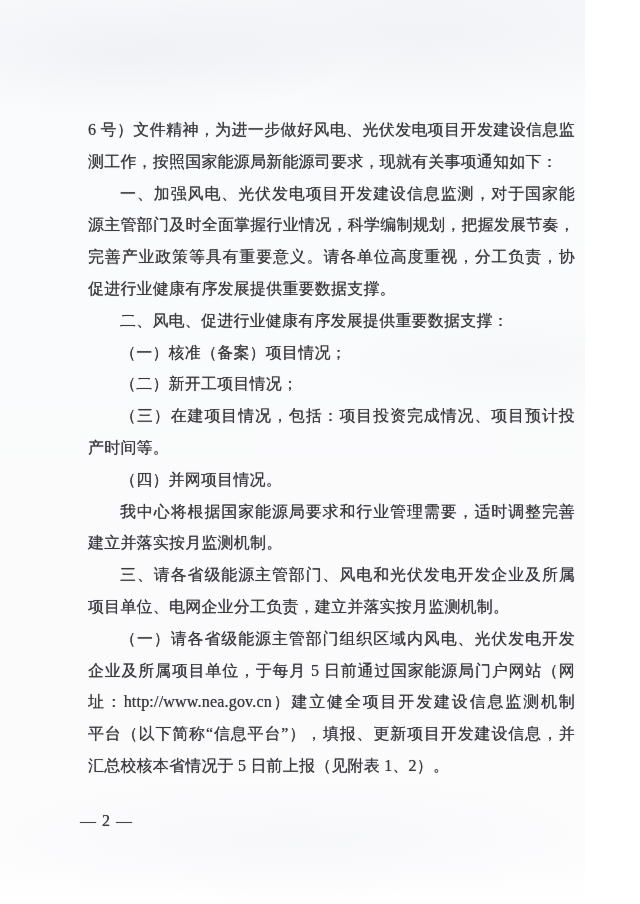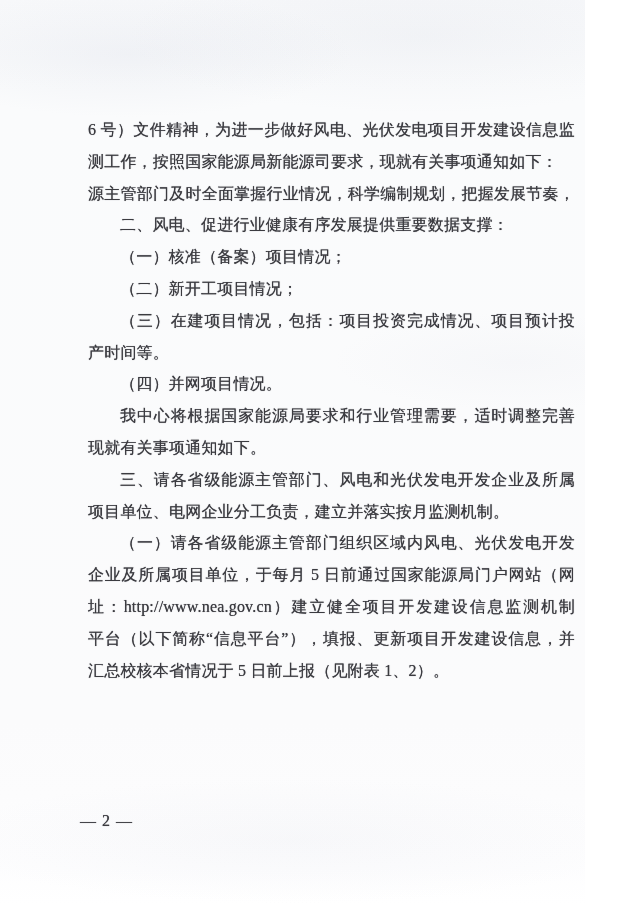--- a/index.html
+++ b/index.html
@@ -56,29 +56,32 @@
     letter-spacing: 1px;
   }
 </style>
 </head>
 <body>
 
 <div class="page">
   <div class="doc-body">
     <div class="line">6 号）文件精神，为进一步做好风电、光伏发电项目开发建设信息监</div>
     <div class="line end">测工作，按照国家能源局新能源司要求，现就有关事项通知如下：</div>
+    <div class="line indent">一、加强风电、光伏发电项目开发建设信息监测，对于国家能</div>
     <div class="line">源主管部门及时全面掌握行业情况，科学编制规划，把握发展节奏，</div>
+    <div class="line">完善产业政策等具有重要意义。请各单位高度重视，分工负责，协</div>
+    <div class="line end">促进行业健康有序发展提供重要数据支撑。</div>
     <div class="line indent end">二、风电、促进行业健康有序发展提供重要数据支撑：</div>
     <div class="line indent end">（一）核准（备案）项目情况；</div>
     <div class="line indent end">（二）新开工项目情况；</div>
     <div class="line indent">（三）在建项目情况，包括：项目投资完成情况、项目预计投</div>
     <div class="line end">产时间等。</div>
     <div class="line indent end">（四）并网项目情况。</div>
     <div class="line indent">我中心将根据国家能源局要求和行业管理需要，适时调整完善</div>
-    <div class="line end">现就有关事项通知如下。</div>
+    <div class="line end">建立并落实按月监测机制。</div>
     <div class="line indent">三、请各省级能源主管部门、风电和光伏发电开发企业及所属</div>
     <div class="line end">项目单位、电网企业分工负责，建立并落实按月监测机制。</div>
     <div class="line indent">（一）请各省级能源主管部门组织区域内风电、光伏发电开发</div>
     <div class="line">企业及所属项目单位，于每月 5 日前通过国家能源局门户网站（网</div>
     <div class="line">址：http://www.nea.gov.cn）建立健全项目开发建设信息监测机制</div>
     <div class="line">平台（以下简称“信息平台”），填报、更新项目开发建设信息，并</div>
     <div class="line end">汇总校核本省情况于 5 日前上报（见附表 1、2）。</div>
   </div>
   <div class="page-number">— 2 —</div>
 </div>

